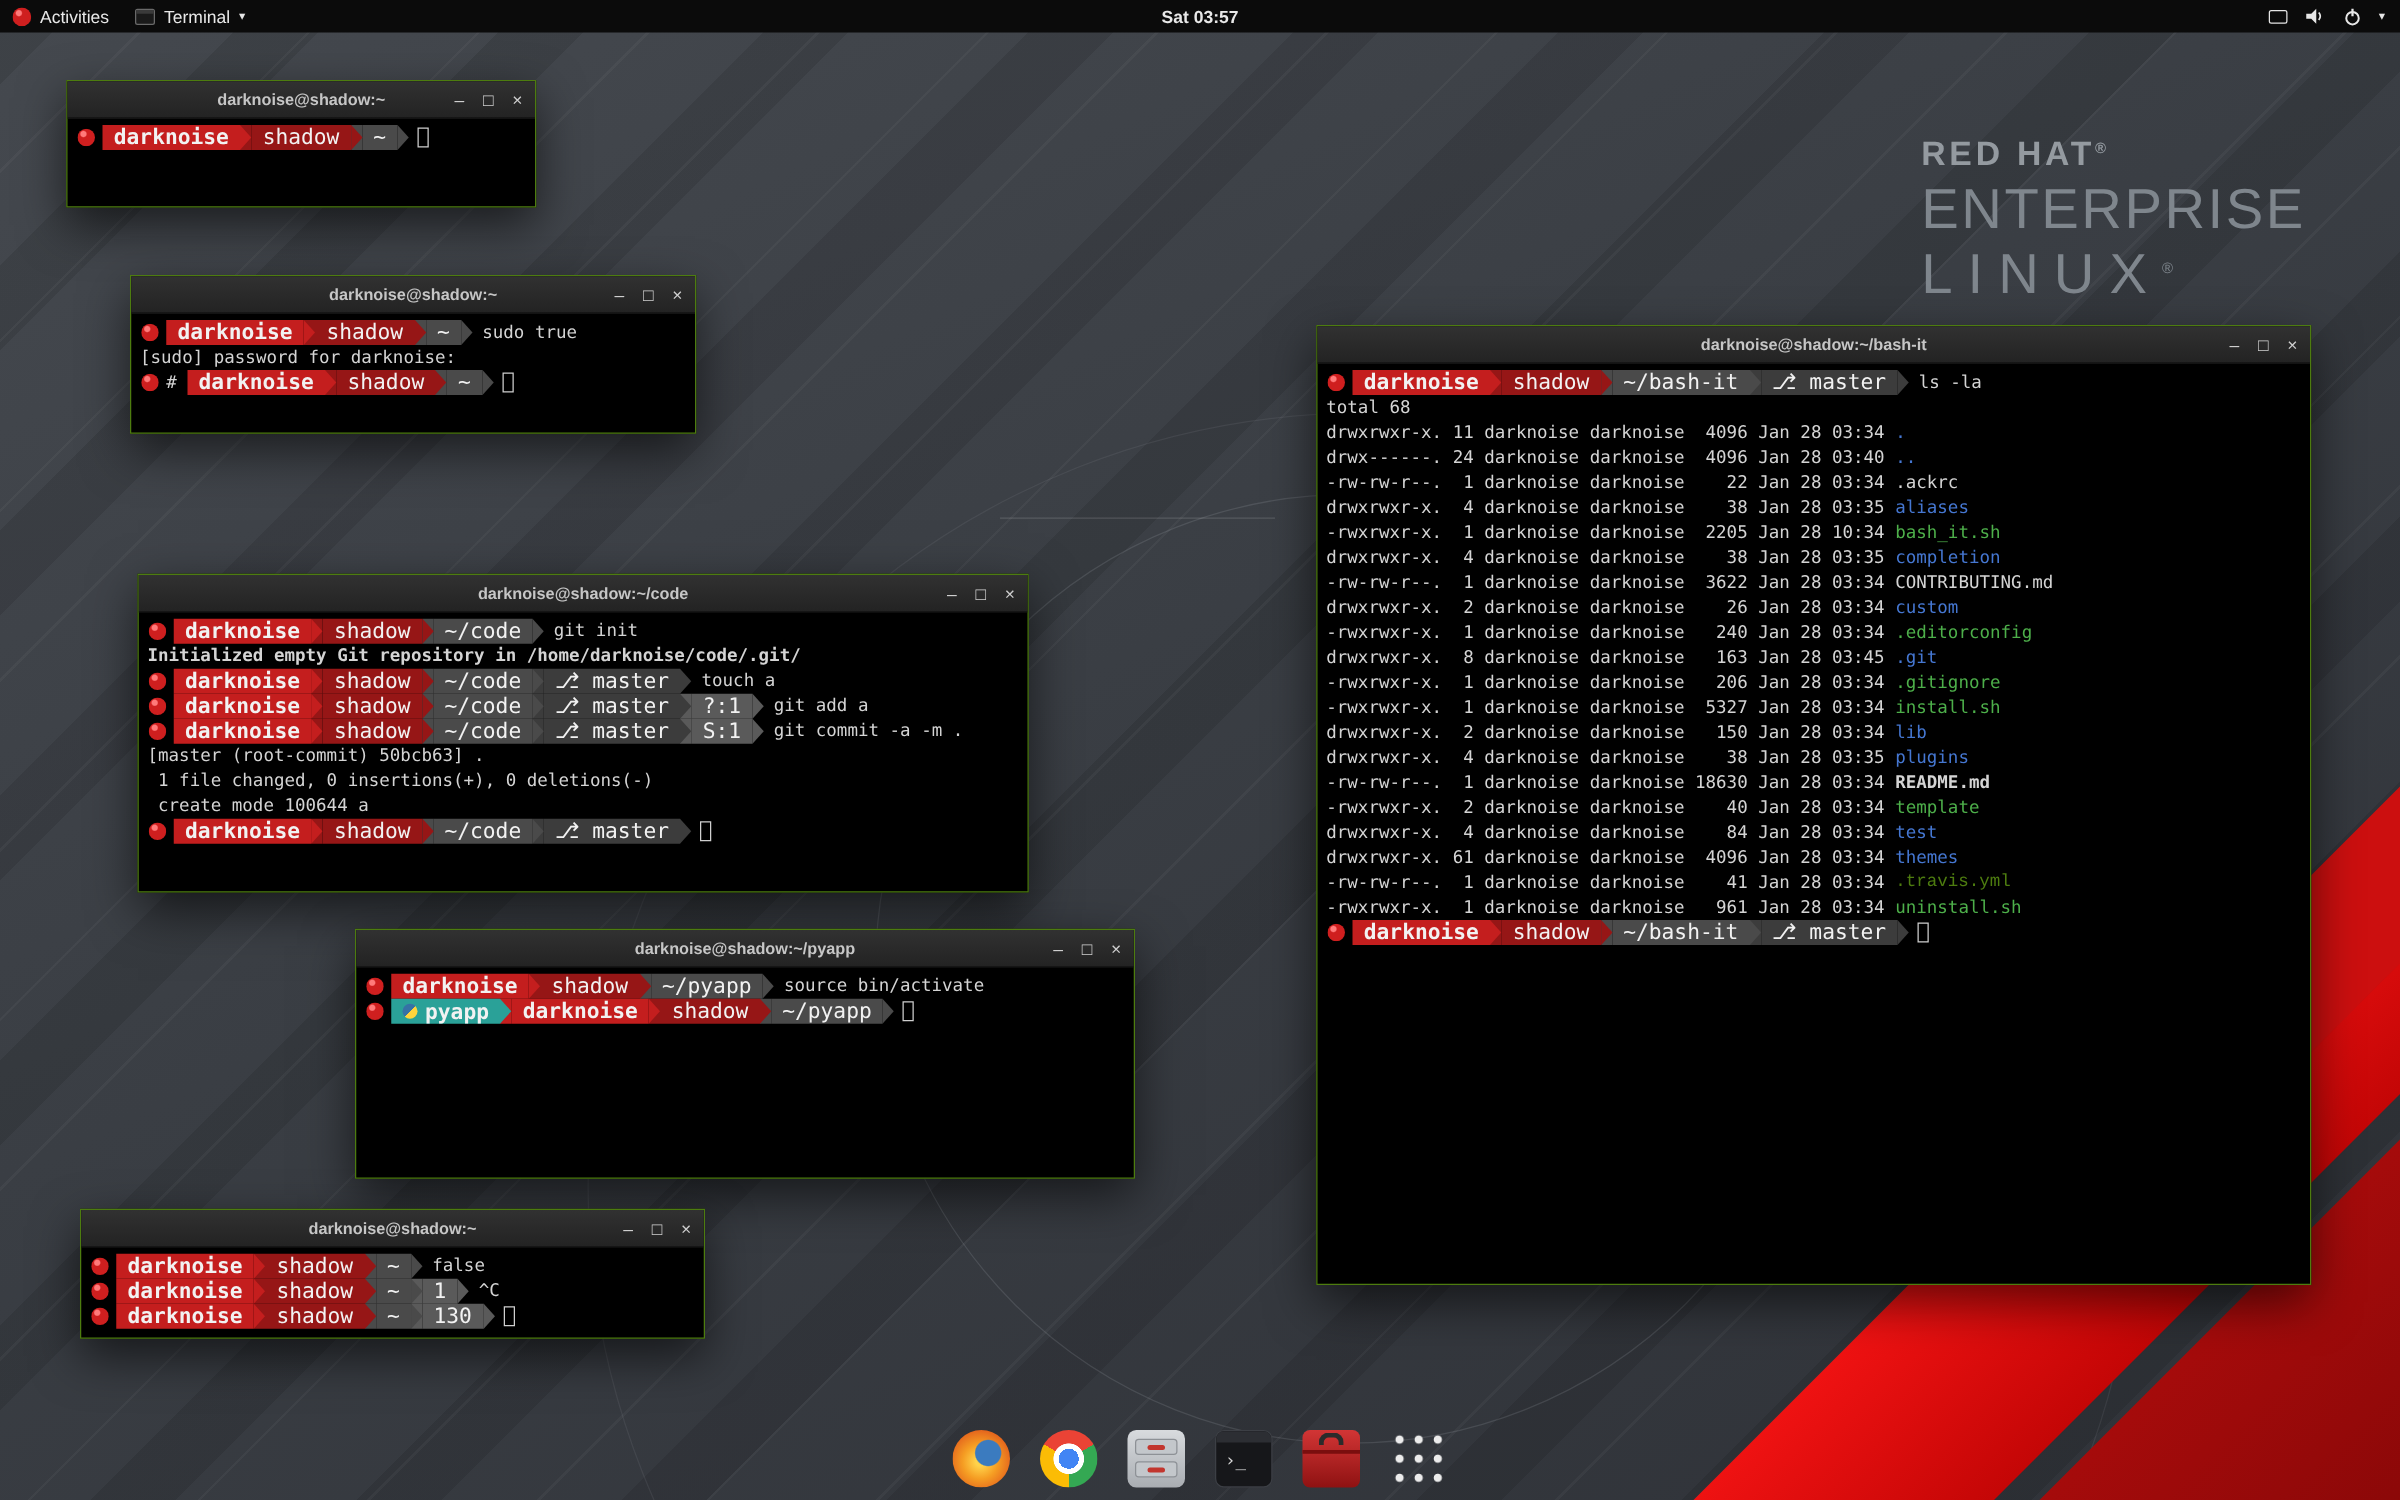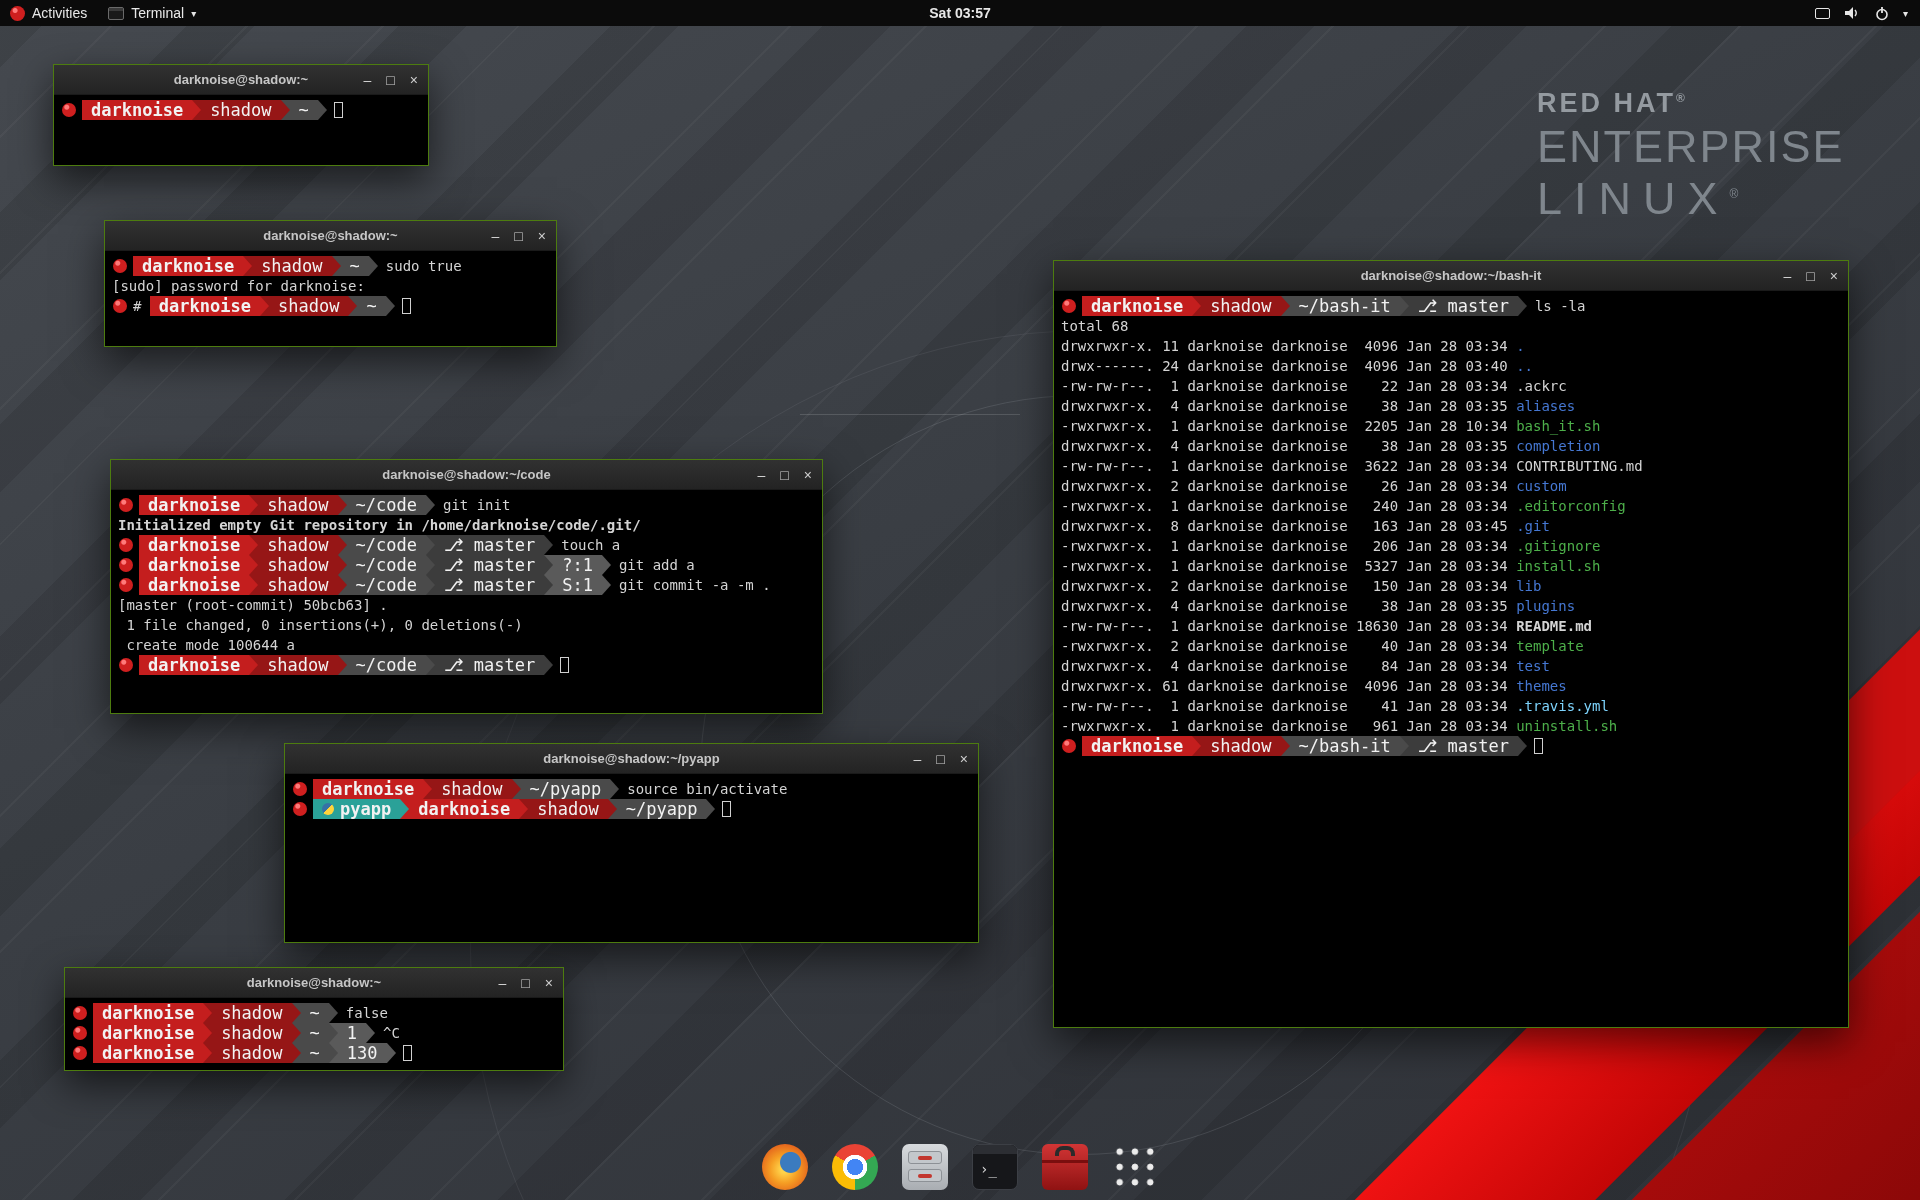--- a/index.html
+++ b/index.html
@@ -18,21 +18,21 @@
   #arc1 { width:760px; height:760px; left:700px; top:395px; }
   #arc2 { width:1240px; height:1240px; left:470px; top:330px; border-color:rgba(195,200,206,0.09); }
   #hline { position:absolute; left:800px; top:414px; width:220px; height:1px; background:rgba(255,255,255,0.14); z-index:1; }
   #slash-wrap { position:absolute; inset:0; overflow:hidden; z-index:2; }
   .band { position:absolute; transform:rotate(-45deg); }
   #band1 { width:1500px; height:170px; background:linear-gradient(#ef1212,#c40606); left:1150px; top:690px; }
   #band2 { width:1500px; height:330px; background:linear-gradient(#a50b0b,#7c0606); left:1245px; top:905px; }
   #band3 { width:1200px; height:100px; background:#cc0f0f; left:1450px; top:520px; }
 
   
-  #brand { position:absolute; left:1537px; top:88px; z-index:3; color:#8b9197; }
+  #brand { position:absolute; left:1537px; top:108px; z-index:3; color:#8b9197; }
   #brand .b1 { font-size:27px; font-weight:bold; letter-spacing:3px; color:#949a a0; color:#949aa0; }
   #brand .b2 { font-size:45px; letter-spacing:2px; color:#7f868d; margin-top:2px; }
   #brand .b3 { font-size:45px; letter-spacing:12px; color:#7f868d; }
   #brand sup { font-size:12px; vertical-align:super; }
 
   
   #topbar { position:absolute; left:0; top:0; width:100%; height:26px; background:#0b0b0b;
     display:flex; align-items:center; color:#e8e8e8; font-size:14px; z-index:50; }
   #topbar .left { display:flex; align-items:center; gap:13px; padding-left:6px; }
   .tb-item { display:flex; align-items:center; gap:7px; height:26px; padding:0 4px; cursor:default; }
@@ -183,21 +183,21 @@
         <div class="tline"><span style="color: rgb(212, 212, 212); font-weight: bold;">Initialized empty Git repository in /home/darknoise/code/.git/</span></div>
         <div class="tline"><span class="rh-ic"></span><span class="seg" style="background: rgb(196, 30, 30); font-weight: 700;">darknoise</span><span class="pl" style="border-left-color: rgb(196, 30, 30); background-color: rgb(150, 22, 22);"></span><span class="seg" style="background: rgb(150, 22, 22);">shadow</span><span class="pl" style="border-left-color: rgb(150, 22, 22); background-color: rgb(74, 74, 74);"></span><span class="seg" style="background: rgb(74, 74, 74);">~/code</span><span class="pl" style="border-left-color: rgb(74, 74, 74); background-color: rgb(60, 60, 60);"></span><span class="seg" style="background: rgb(60, 60, 60);">⎇ master</span><span class="pl" style="border-left-color: rgb(60, 60, 60); background-color: transparent;"></span><span class="cmd" style="color: rgb(212, 212, 212);">touch a</span></div>
         <div class="tline"><span class="rh-ic"></span><span class="seg" style="background: rgb(196, 30, 30); font-weight: 700;">darknoise</span><span class="pl" style="border-left-color: rgb(196, 30, 30); background-color: rgb(150, 22, 22);"></span><span class="seg" style="background: rgb(150, 22, 22);">shadow</span><span class="pl" style="border-left-color: rgb(150, 22, 22); background-color: rgb(74, 74, 74);"></span><span class="seg" style="background: rgb(74, 74, 74);">~/code</span><span class="pl" style="border-left-color: rgb(74, 74, 74); background-color: rgb(60, 60, 60);"></span><span class="seg" style="background: rgb(60, 60, 60);">⎇ master</span><span class="pl" style="border-left-color: rgb(60, 60, 60); background-color: rgb(90, 90, 90);"></span><span class="seg" style="background: rgb(90, 90, 90);">?:1</span><span class="pl" style="border-left-color: rgb(90, 90, 90); background-color: transparent;"></span><span class="cmd" style="color: rgb(212, 212, 212);">git add a</span></div>
         <div class="tline"><span class="rh-ic"></span><span class="seg" style="background: rgb(196, 30, 30); font-weight: 700;">darknoise</span><span class="pl" style="border-left-color: rgb(196, 30, 30); background-color: rgb(150, 22, 22);"></span><span class="seg" style="background: rgb(150, 22, 22);">shadow</span><span class="pl" style="border-left-color: rgb(150, 22, 22); background-color: rgb(74, 74, 74);"></span><span class="seg" style="background: rgb(74, 74, 74);">~/code</span><span class="pl" style="border-left-color: rgb(74, 74, 74); background-color: rgb(60, 60, 60);"></span><span class="seg" style="background: rgb(60, 60, 60);">⎇ master</span><span class="pl" style="border-left-color: rgb(60, 60, 60); background-color: rgb(90, 90, 90);"></span><span class="seg" style="background: rgb(90, 90, 90);">S:1</span><span class="pl" style="border-left-color: rgb(90, 90, 90); background-color: transparent;"></span><span class="cmd" style="color: rgb(212, 212, 212);">git commit -a -m .</span></div>
         <div class="tline"><span style="color: rgb(212, 212, 212);">[master (root-commit) 50bcb63] .</span></div>
         <div class="tline"><span style="color: rgb(212, 212, 212);"> 1 file changed, 0 insertions(+), 0 deletions(-)</span></div>
         <div class="tline"><span style="color: rgb(212, 212, 212);"> create mode 100644 a</span></div>
         <div class="tline"><span class="rh-ic"></span><span class="seg" style="background: rgb(196, 30, 30); font-weight: 700;">darknoise</span><span class="pl" style="border-left-color: rgb(196, 30, 30); background-color: rgb(150, 22, 22);"></span><span class="seg" style="background: rgb(150, 22, 22);">shadow</span><span class="pl" style="border-left-color: rgb(150, 22, 22); background-color: rgb(74, 74, 74);"></span><span class="seg" style="background: rgb(74, 74, 74);">~/code</span><span class="pl" style="border-left-color: rgb(74, 74, 74); background-color: rgb(60, 60, 60);"></span><span class="seg" style="background: rgb(60, 60, 60);">⎇ master</span><span class="pl" style="border-left-color: rgb(60, 60, 60); background-color: transparent;"></span><span class="cur"></span></div>
       </div>
     </div>
-    <div class="window" style="left: 284px; top: 743px; width: 695px; height: 200px;">
+    <div class="window" style="left: 284px; top: 743px; width: 624px; height: 200px;">
       <div class="titlebar">
         <span>darknoise@shadow:~/pyapp</span>
         <div class="winbtns">
           <span>–</span>
           <span>□</span>
           <span>×</span>
         </div>
       </div>
       <div class="term">
         <div class="tline"><span class="rh-ic"></span><span class="seg" style="background: rgb(196, 30, 30); font-weight: 700;">darknoise</span><span class="pl" style="border-left-color: rgb(196, 30, 30); background-color: rgb(150, 22, 22);"></span><span class="seg" style="background: rgb(150, 22, 22);">shadow</span><span class="pl" style="border-left-color: rgb(150, 22, 22); background-color: rgb(74, 74, 74);"></span><span class="seg" style="background: rgb(74, 74, 74);">~/pyapp</span><span class="pl" style="border-left-color: rgb(74, 74, 74); background-color: transparent;"></span><span class="cmd" style="color: rgb(212, 212, 212);">source bin/activate</span></div>
@@ -242,21 +242,21 @@
         <div class="tline"><span>-rwxrwxr-x.  1 darknoise darknoise   240 Jan 28 03:34 </span><span style="color: rgb(77, 175, 74);">.editorconfig</span></div>
         <div class="tline"><span>drwxrwxr-x.  8 darknoise darknoise   163 Jan 28 03:45 </span><span style="color: rgb(69, 119, 210);">.git</span></div>
         <div class="tline"><span>-rwxrwxr-x.  1 darknoise darknoise   206 Jan 28 03:34 </span><span style="color: rgb(77, 175, 74);">.gitignore</span></div>
         <div class="tline"><span>-rwxrwxr-x.  1 darknoise darknoise  5327 Jan 28 03:34 </span><span style="color: rgb(77, 175, 74);">install.sh</span></div>
         <div class="tline"><span>drwxrwxr-x.  2 darknoise darknoise   150 Jan 28 03:34 </span><span style="color: rgb(69, 119, 210);">lib</span></div>
         <div class="tline"><span>drwxrwxr-x.  4 darknoise darknoise    38 Jan 28 03:35 </span><span style="color: rgb(69, 119, 210);">plugins</span></div>
         <div class="tline"><span>-rw-rw-r--.  1 darknoise darknoise 18630 Jan 28 03:34 </span><span style="color: rgb(212, 212, 212); font-weight: bold;">README.md</span></div>
         <div class="tline"><span>-rwxrwxr-x.  2 darknoise darknoise    40 Jan 28 03:34 </span><span style="color: rgb(77, 175, 74);">template</span></div>
         <div class="tline"><span>drwxrwxr-x.  4 darknoise darknoise    84 Jan 28 03:34 </span><span style="color: rgb(69, 119, 210);">test</span></div>
         <div class="tline"><span>drwxrwxr-x. 61 darknoise darknoise  4096 Jan 28 03:34 </span><span style="color: rgb(69, 119, 210);">themes</span></div>
-        <div class="tline"><span>-rw-rw-r--.  1 darknoise darknoise    41 Jan 28 03:34 </span><span style="color: #7dd3fc;">.travis.yml</span></div>
+        <div class="tline"><span>-rw-rw-r--.  1 darknoise darknoise    41 Jan 28 03:34 </span><span style="color: #4d7c0f; font-family: Liberation Mono, monospace;">.travis.yml</span></div>
         <div class="tline"><span>-rwxrwxr-x.  1 darknoise darknoise   961 Jan 28 03:34 </span><span style="color: rgb(77, 175, 74);">uninstall.sh</span></div>
         <div class="tline"><span class="rh-ic"></span><span class="seg" style="background: rgb(196, 30, 30); font-weight: 700;">darknoise</span><span class="pl" style="border-left-color: rgb(196, 30, 30); background-color: rgb(150, 22, 22);"></span><span class="seg" style="background: rgb(150, 22, 22);">shadow</span><span class="pl" style="border-left-color: rgb(150, 22, 22); background-color: rgb(74, 74, 74);"></span><span class="seg" style="background: rgb(74, 74, 74);">~/bash-it</span><span class="pl" style="border-left-color: rgb(74, 74, 74); background-color: rgb(60, 60, 60);"></span><span class="seg" style="background: rgb(60, 60, 60);">⎇ master</span><span class="pl" style="border-left-color: rgb(60, 60, 60); background-color: transparent;"></span><span class="cur"></span></div>
       </div>
     </div>
   </div>
 
 <div id="dock">
   <div class="dicon ic-firefox"></div>
   <div class="dicon ic-chrome"></div>
   <div class="dicon ic-files">

